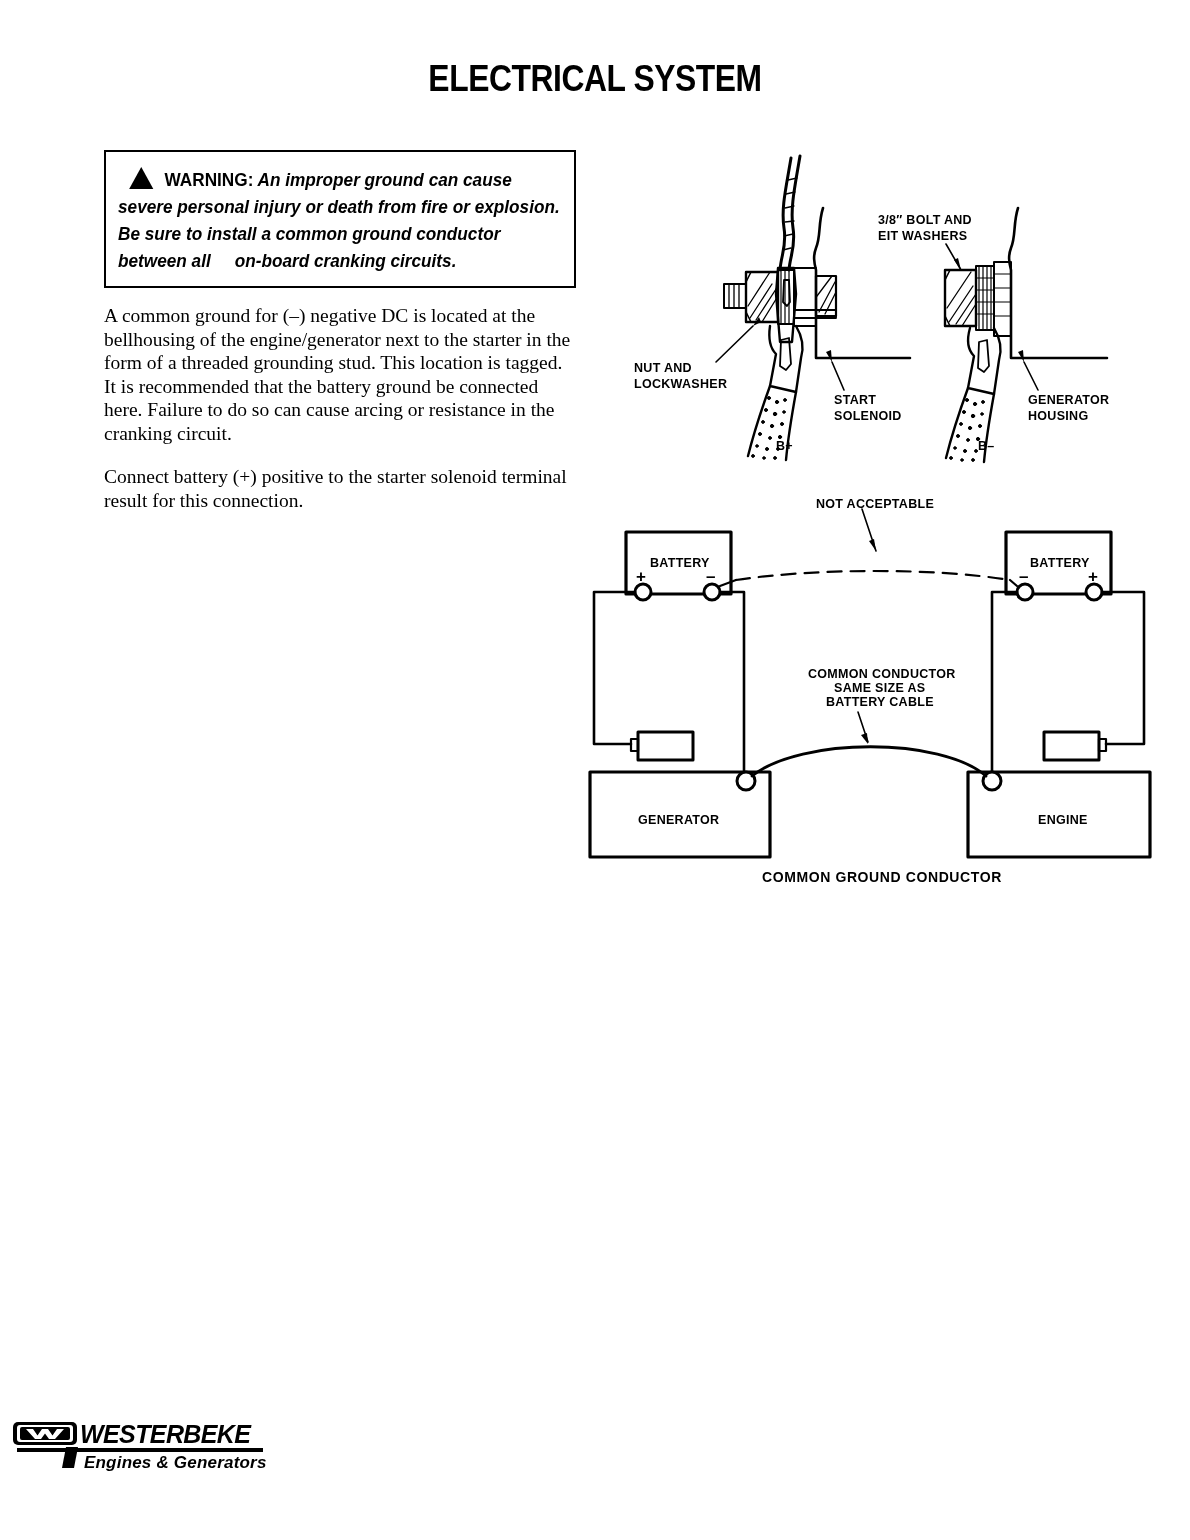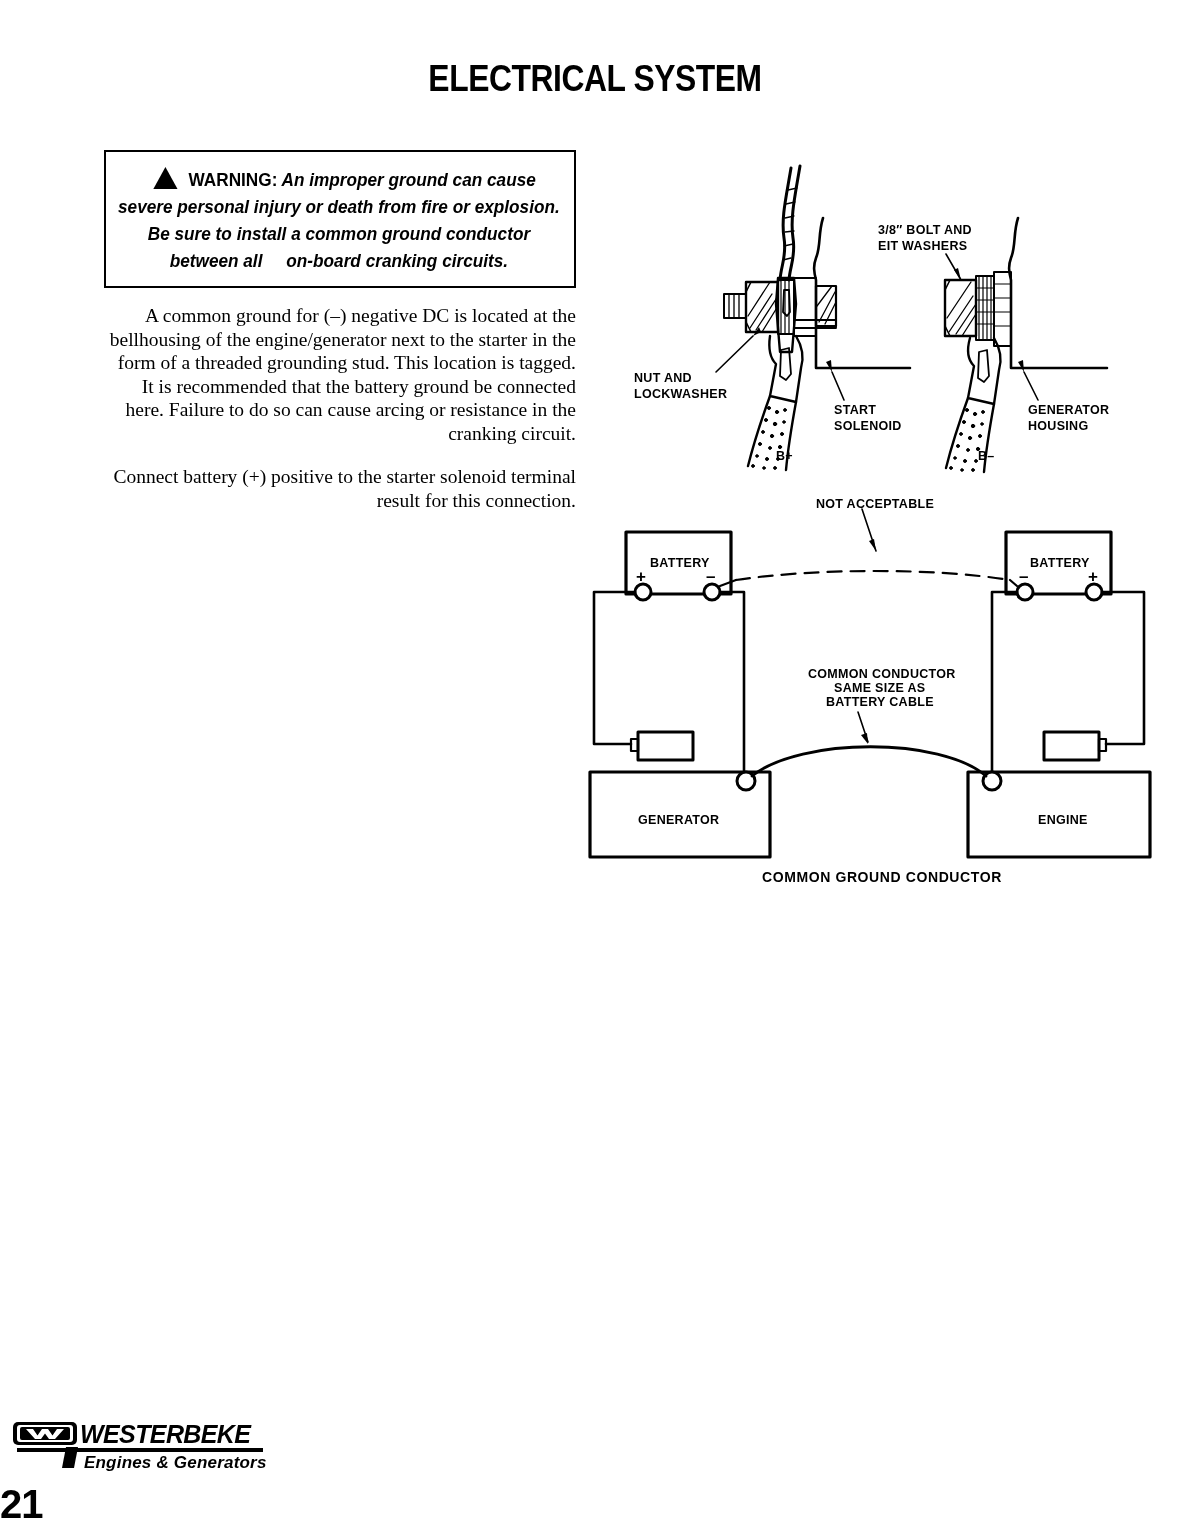--- a/index.html
+++ b/index.html
@@ -38,21 +38,20 @@
     left: 104px;
     top: 150px;
     width: 472px;
   }
 
   .warning-box {
     border: 2.5px solid #000;
     padding: 14px 12px 12px 12px;
     box-sizing: border-box;
     margin-bottom: 16px;
-    text-align: center;
   }
   .warning-text {
     font-family: "Liberation Sans", sans-serif;
     font-style: italic;
     font-weight: bold;
     font-size: 18.5px;
     line-height: 27px;
     transform: scaleX(0.93);
     transform-origin: left top;
     width: 107%;
@@ -73,30 +72,30 @@
     font-style: normal;
     font-weight: bold;
     letter-spacing: 0px;
   }
 
   .body-para {
     font-family: "Liberation Serif", serif;
     font-size: 19.5px;
     line-height: 23.5px;
     margin: 0 0 16px 0;
-    text-align: right;
+    text-align: left;
   }
   #para-1 { margin-top: 2px; margin-bottom: 20px; }
   #para-2 { margin-top: 2px; }
 
   
   #figure-bolts {
     position: absolute;
     left: 620px;
-    top: 160px;
+    top: 150px;
     width: 520px;
     height: 320px;
   }
   #figure-ground {
     position: absolute;
     left: 586px;
     top: 494px;
     width: 570px;
     height: 395px;
   }
@@ -370,14 +369,13 @@
       </g>
 
       <text x="80" y="25" class="brandtext" style="font-family:'Liberation Sans',sans-serif;font-weight:bold;font-style:italic;font-size:25px;letter-spacing:-0.6px;fill:#000">WESTERBEKE</text>
 
       <rect x="17" y="30" width="246" height="4" fill="#000"></rect>
       <polygon points="66,29 78,29 74,50 62,50" fill="#000"></polygon>
 
       <text x="84" y="50" style="font-family:'Liberation Sans',sans-serif;font-weight:bold;font-style:italic;font-size:17px;letter-spacing:0.2px;fill:#000">Engines &amp; Generators</text>
     </svg>
   </div>
-  <div id="page-number">21</div>
 </div>
 
 </body></html>

